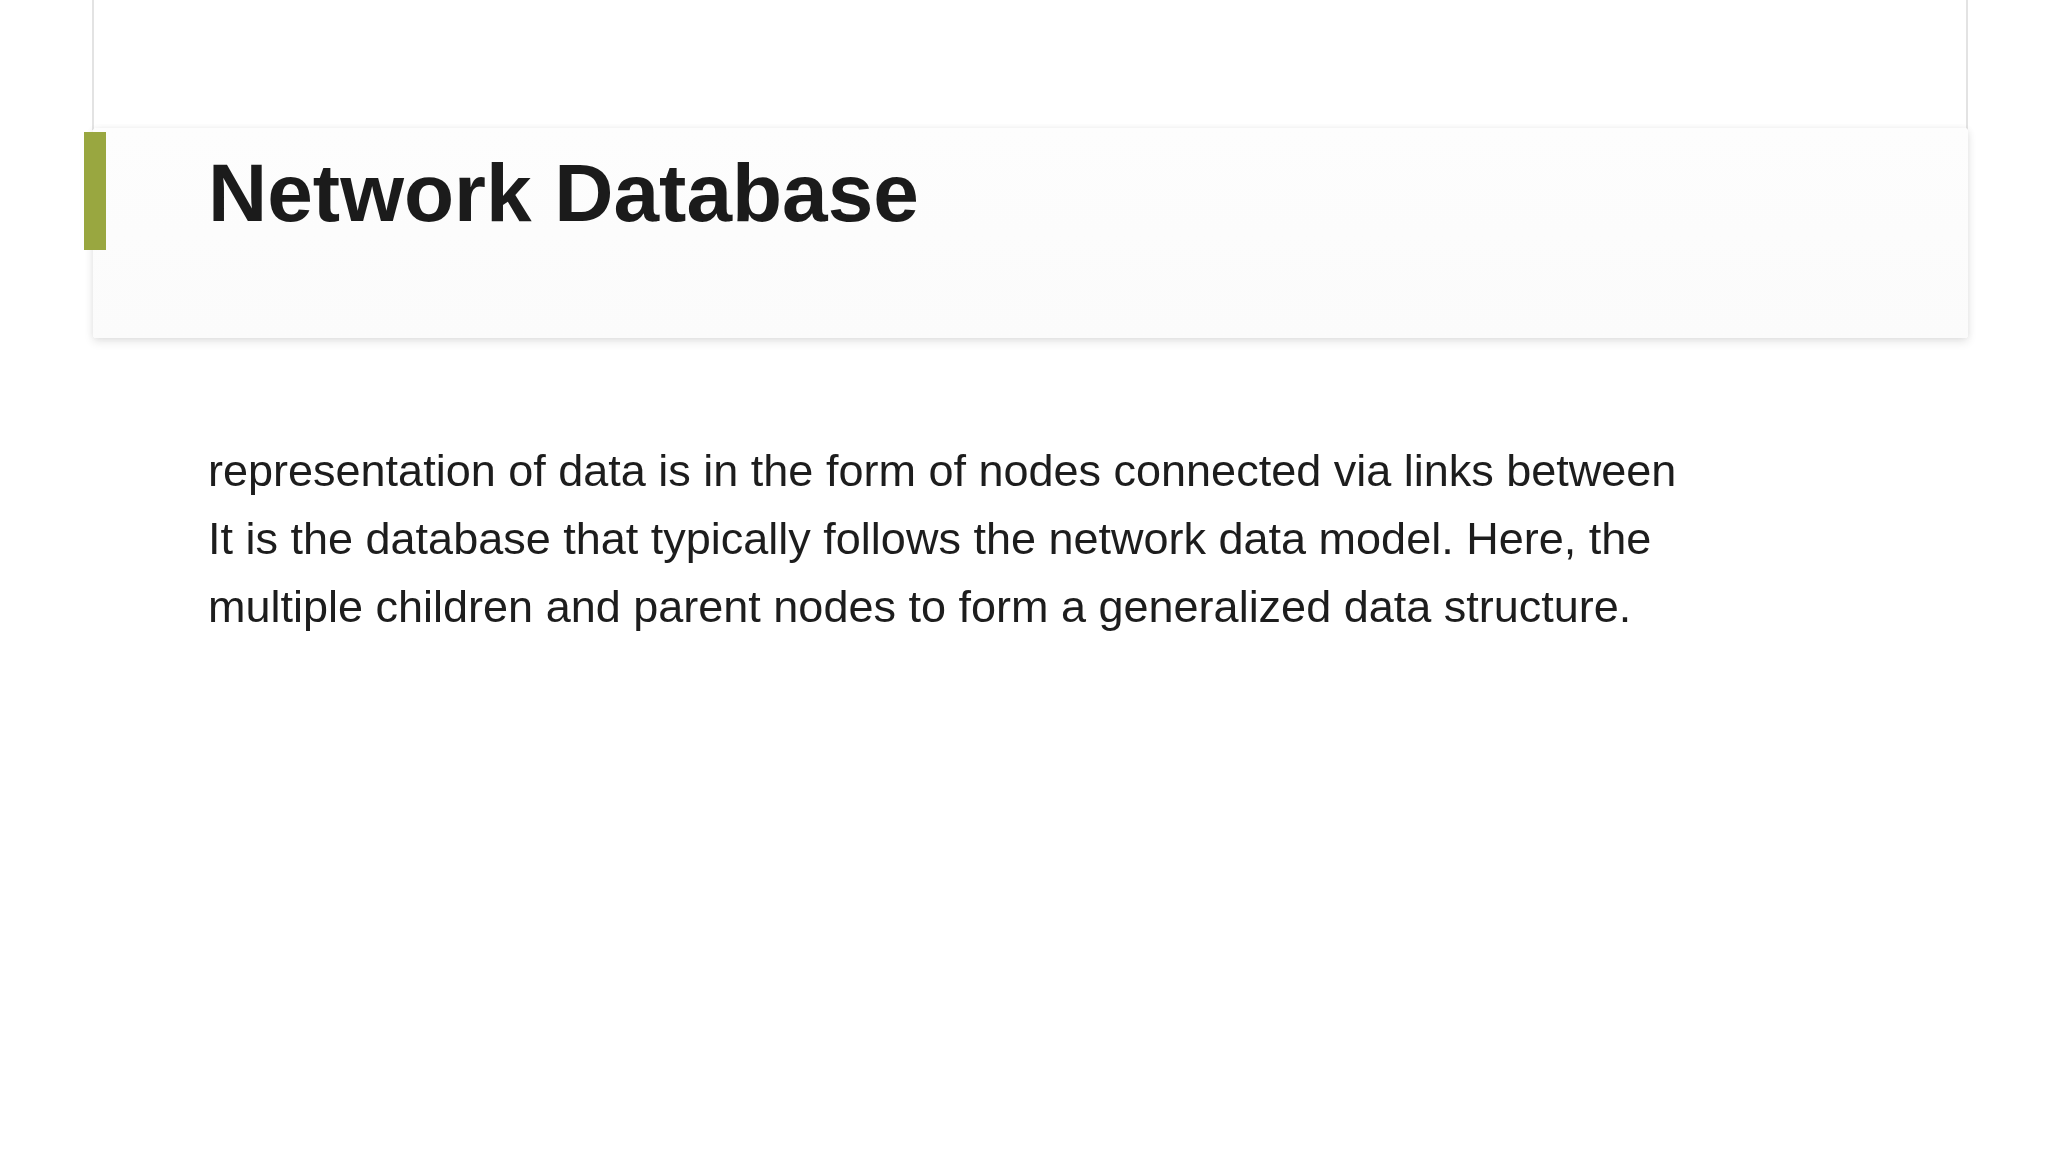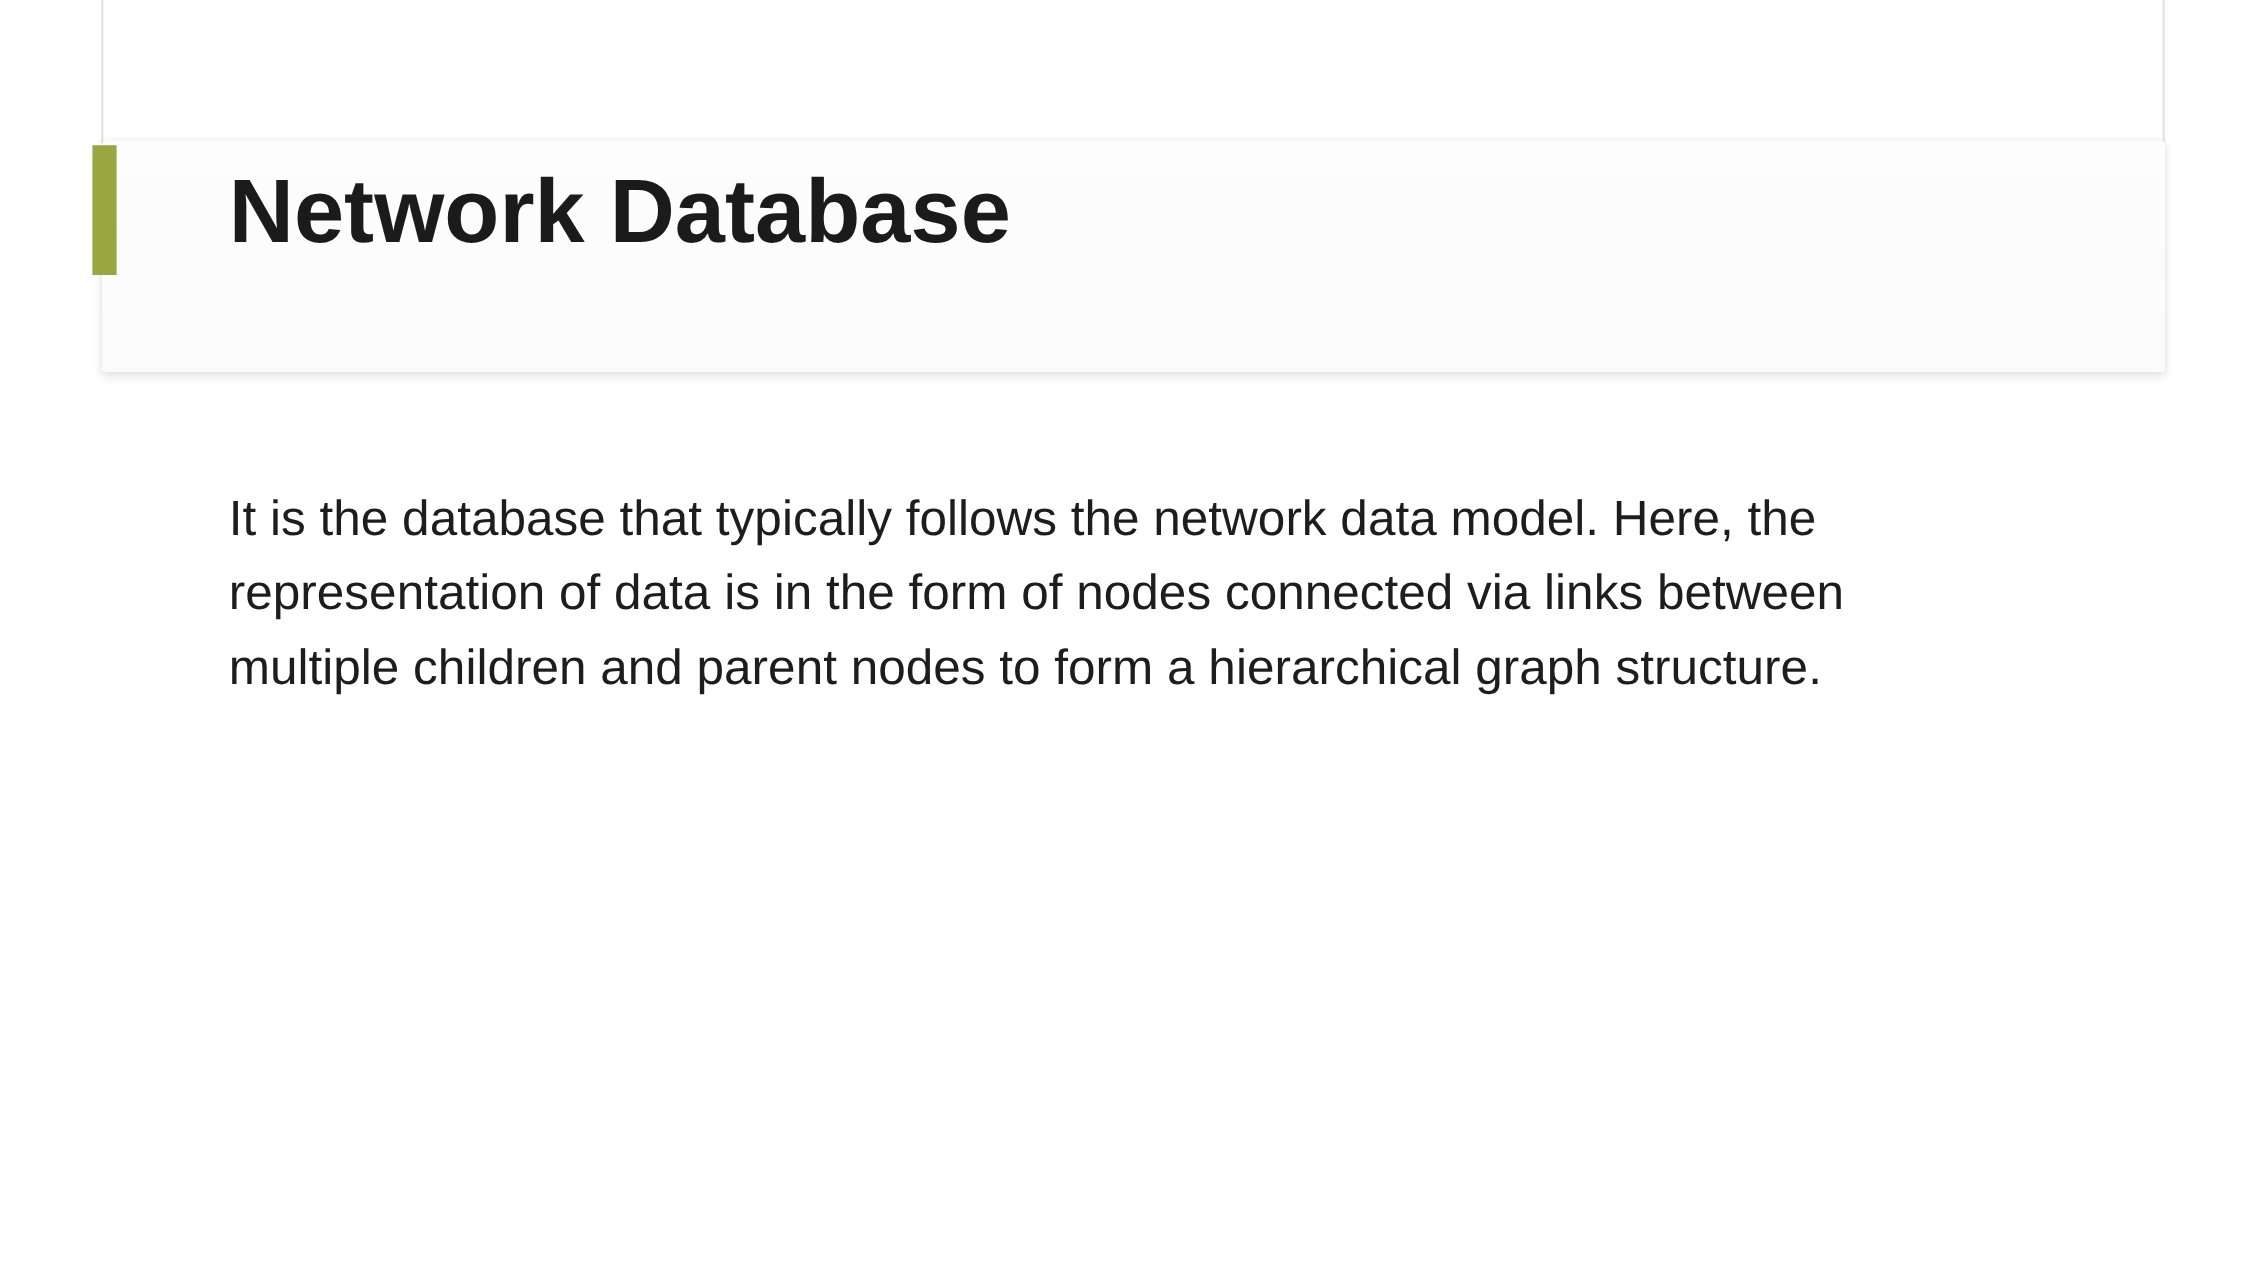--- a/index.html
+++ b/index.html
@@ -74,18 +74,18 @@
 
   <div class="edge edge-left"></div>
   <div class="edge edge-right"></div>
 
   <div class="header-band">
     <div class="accent-bar"></div>
     <h1 class="slide-title">Network Database</h1>
   </div>
 
   <div class="body-paragraph">
+    <div class="body-line">representation of data is in the form of nodes connected via links between</div>
     <div class="body-line">It is the database that typically follows the network data model. Here, the</div>
-    <div class="body-line">representation of data is in the form of nodes connected via links between</div>
-    <div class="body-line">multiple children and parent nodes to form a hierarchical graph structure.</div>
+    <div class="body-line">multiple children and parent nodes to form a generalized data structure.</div>
   </div>
 
 </div>
 
 </body></html>

